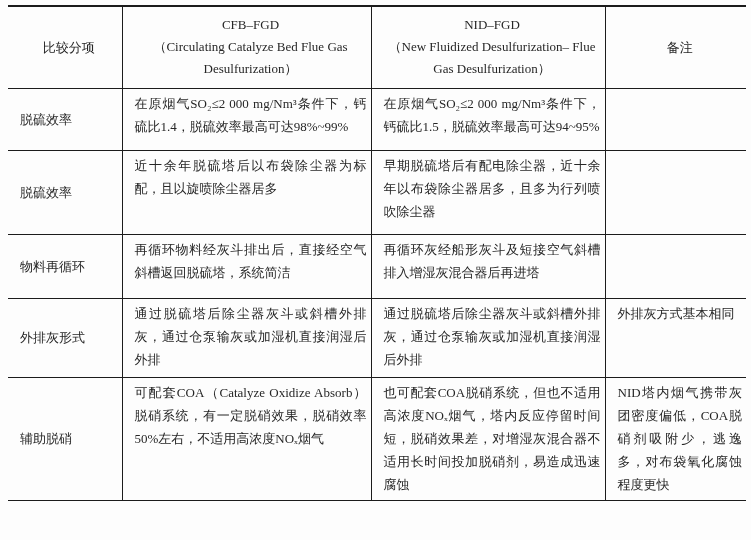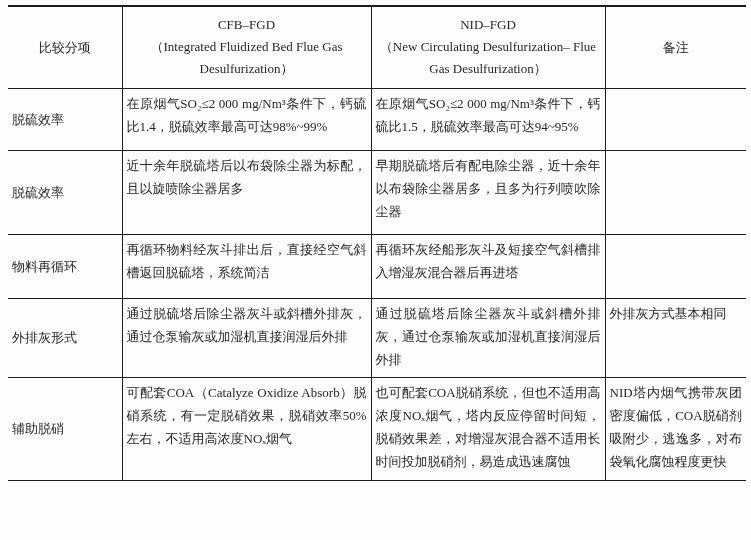--- a/index.html
+++ b/index.html
@@ -20,21 +20,21 @@
     left: 8px;
     top: 5px;
     width: 738px;
     border-collapse: collapse;
     table-layout: fixed;
     font-size: 13px;
     line-height: 23px;
   }
   table.cmp td, table.cmp th {
     border-bottom: 1px solid #1c1c1c;
-    padding: 3px 4px 4px 4px;
+    padding: 3px 4px 4px 12px;
     font-weight: normal;
     overflow: hidden;
   }
   
   table.cmp td + td, table.cmp th + th { border-left: 1px solid #1c1c1c; }
   
   table.cmp thead th { border-top: 2px solid #1c1c1c; }
   thead th {
     height: 74px;
     text-align: center;
@@ -69,25 +69,25 @@
       <col style="width:234px">
       <col style="width:141px">
     </colgroup>
     <thead>
       <tr>
         <th>
           <span>比较分项</span>
         </th>
         <th>
           <div class="hdr-title">CFB–FGD</div>
-          <div class="hdr-sub">（Integrated Fluidized Bed Flue Gas Desulfurization）</div>
+          <div class="hdr-sub">（Circulating Catalyze Bed Flue Gas Desulfurization）</div>
         </th>
         <th>
           <div class="hdr-title">NID–FGD</div>
-          <div class="hdr-sub">（New Circulating Desulfurization– Flue Gas Desulfurization）</div>
+          <div class="hdr-sub">（New Fluidized Desulfurization– Flue Gas Desulfurization）</div>
         </th>
         <th>
           <span>备注</span>
         </th>
       </tr>
     </thead>
     <tbody>
       <tr class="r3">
         <td class="rowlabel">脱硫效率</td>
         <td>在原烟气SO₂≤2 000 mg/Nm³条件下，钙硫比1.4，脱硫效率最高可达98%~99%</td>

